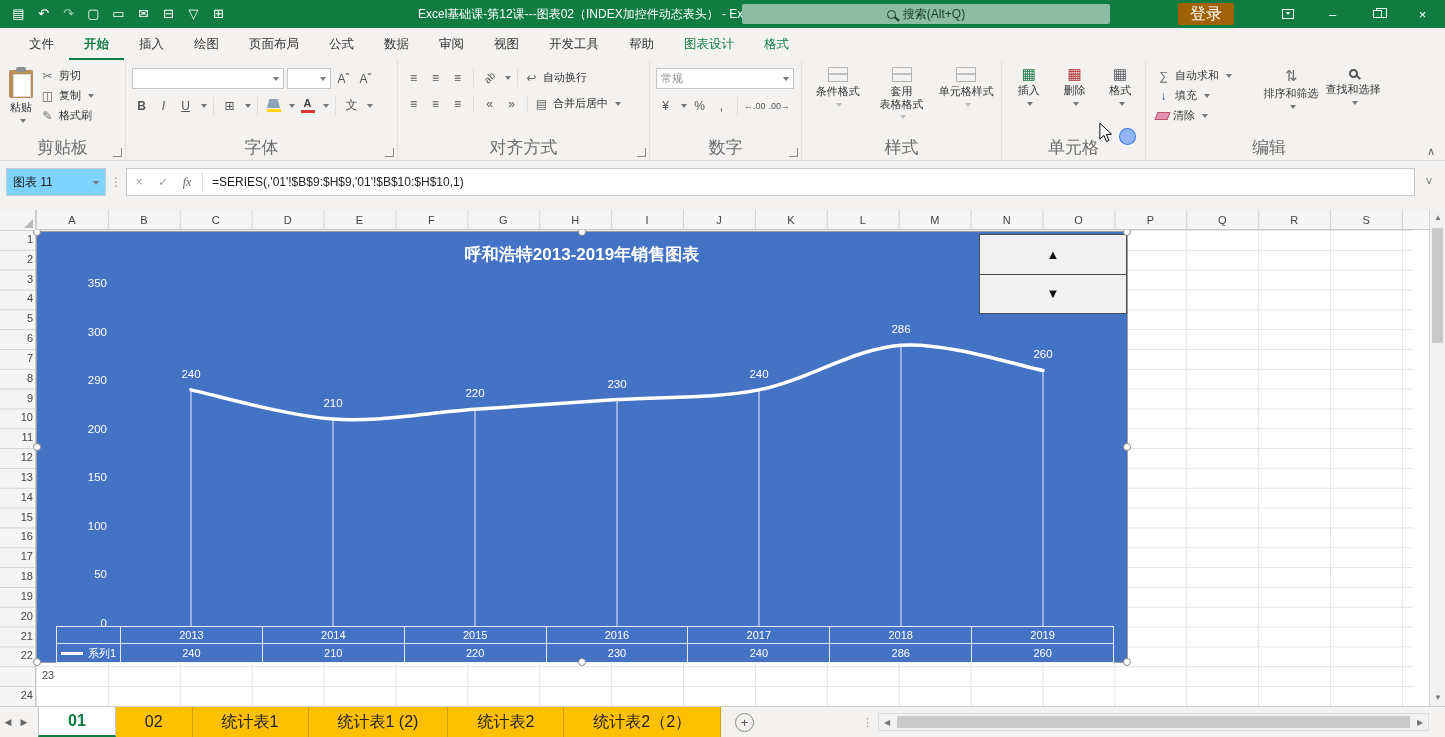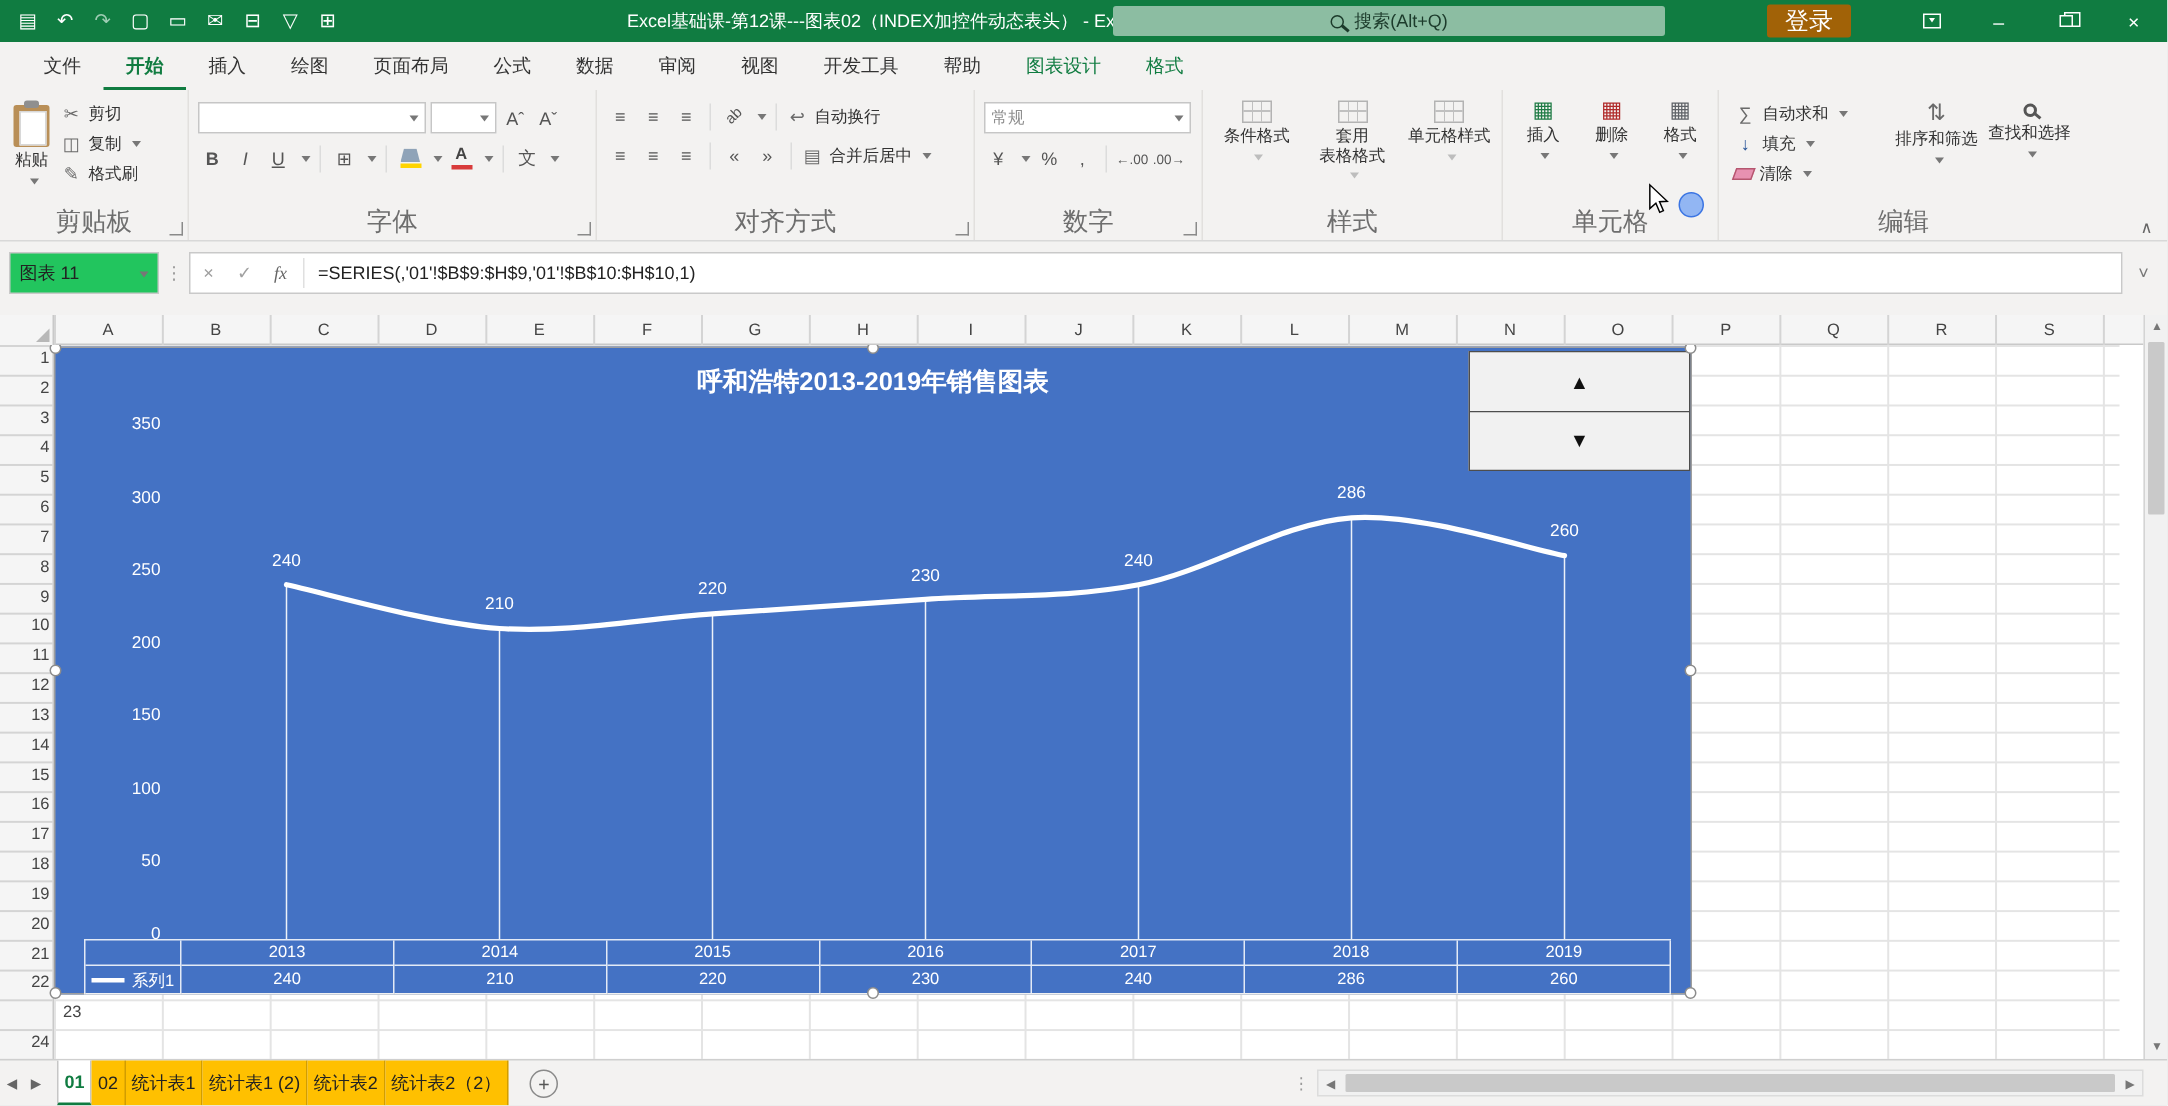--- a/index.html
+++ b/index.html
@@ -60,21 +60,21 @@
  linear-gradient(to bottom,transparent 42%,#c0c0c0 42% 52%,transparent 52%)}
 .cells-ic{font-size:15px;line-height:14px}
 .eraser{width:13px;height:8px;background:#e791b1;border:1px solid #b5566f;transform:skewX(-20deg)}
 .mag2{display:inline-block;width:9px;height:9px;border:2px solid #555;border-radius:50%;position:relative;margin:2px}
 .mag2::after{content:"";position:absolute;width:6px;height:2px;background:#555;right:-5px;bottom:-2px;transform:rotate(40deg)}
 #collapse-ribbon{position:absolute;right:10px;bottom:2px;color:#666;font-size:11px}
 .rot45{transform:rotate(-45deg);display:inline-block;font-size:10px;color:#555}
 
 
 #formula-row{position:absolute;left:0;top:161px;width:100%;height:49px;background:#f3f2f1;display:flex;align-items:flex-start;padding:7px 6px 0 6px;gap:4px;z-index:15}
-.name-box{width:100px;height:28px;background:#22c55e;border:1px solid #c9c9c9;display:flex;align-items:center;justify-content:space-between;padding:0 6px;font-size:12px;color:#222}
+.name-box{width:100px;height:28px;background:#7dd3fc;border:1px solid #c9c9c9;display:flex;align-items:center;justify-content:space-between;padding:0 6px;font-size:12px;color:#222}
 .fb-grip{color:#9a9a9a;font-size:12px;line-height:28px}
 .fbar{flex:1;height:28px;background:#fff;border:1px solid #c9c9c9;display:flex;align-items:center}
 .fbtn{width:24px;text-align:center;color:#a0a0a0;font-size:12px}
 .fbtn.fx{font-style:italic;font-family:"Liberation Serif",serif;color:#666}
 .fbar-sep{width:1px;height:20px;background:#e0e0e0;margin:0 3px}
 .formula-text{font-size:12px;color:#222;padding-left:6px;white-space:nowrap}
 .fb-chevron{width:20px;text-align:center;color:#777;line-height:28px}
 
 
 #col-headers{position:absolute;left:0;top:210px;width:1429px;height:20px;background:#f5f5f5;border-bottom:1px solid #c9c9c9;z-index:10}
@@ -104,21 +104,21 @@
 .spin-btn:first-child{border-bottom:1px solid #4d4d4d}
 .handle{position:absolute;width:8px;height:8px;background:#fff;border:1px solid #8c8c8c;border-radius:50%;z-index:9}
 .h-tl{left:-4px;top:-4px}.h-tm{left:calc(50% - 4px);top:-4px}.h-tr{right:-4px;top:-4px}
 .h-ml{left:-4px;top:calc(50% - 4px)}.h-mr{right:-4px;top:calc(50% - 4px)}
 .h-bl{left:-4px;bottom:-4px}.h-bm{left:calc(50% - 4px);bottom:-4px}.h-br{right:-4px;bottom:-4px}
 
 
 #sheetbar{position:absolute;left:0;top:706px;width:100%;height:31px;background:#f3f2f1;border-top:1px solid #cfcfcf;display:flex;align-items:stretch;z-index:15}
 .nav-ar{width:16px;display:flex;align-items:center;justify-content:center;color:#666;font-size:9px}
 #sheet-tabs{display:flex;align-items:stretch;margin-left:6px}
-.stab{display:flex;align-items:center;padding:0 4px;font-size:12px;color:#222;border-right:1px solid rgba(0,0,0,.18);white-space:nowrap}
+.stab{display:flex;align-items:center;padding:0 29px;font-size:16px;color:#222;border-right:1px solid rgba(0,0,0,.18);white-space:nowrap}
 .stab.active{background:#fff;color:#107C41;font-weight:bold;border:1px solid #c6c6c6;border-top:none;border-bottom:2px solid #107C41}
 #add-sheet{width:19px;height:19px;border:1px solid #8a8a8a;border-radius:50%;display:flex;align-items:center;justify-content:center;color:#555;font-size:13px;align-self:center;margin-left:14px}
 #tab-splitter{display:flex;align-items:center;color:#9a9a9a;font-size:11px;position:absolute;left:862px;top:0;height:100%}
 #h-scroll{position:absolute;left:878px;right:16px;top:6px;height:18px;background:#f1f1f1;border:1px solid #dcdcdc;display:flex;align-items:center}
 .hs-btn{width:16px;text-align:center;color:#777;font-size:8px}
 #hs-thumb{flex:1;height:12px;background:#c9c9c9;border-radius:1px;margin:0 2px}
 
 
 #click-circle{position:absolute;left:1119px;top:128px;width:17px;height:17px;border-radius:50%;background:rgba(66,133,244,.55);border:1.5px solid rgba(50,110,225,.9);z-index:60}
 #cursor-arrow{position:absolute;left:1098px;top:122px;z-index:61}
@@ -460,21 +460,21 @@
       </div>
 
     <div id="chart-obj" style="background: rgb(68, 114, 196);">
       <div id="chart-title">呼和浩特2013-2019年销售图表</div>
       <div id="yticks">
           <div class="ytick" style="top: 384px;">0</div>
           <div class="ytick" style="top: 335.429px;">50</div>
           <div class="ytick" style="top: 286.857px;">100</div>
           <div class="ytick" style="top: 238.286px;">150</div>
           <div class="ytick" style="top: 189.714px;">200</div>
-          <div class="ytick" style="top: 141.143px;">250</div>
+          <div class="ytick" style="top: 141.143px;">290</div>
           <div class="ytick" style="top: 92.5714px;">300</div>
           <div class="ytick" style="top: 44px;">350</div>
         </div>
       <svg id="chart-svg" width="1092" height="432">
           <line x1="154" y1="157.85714285714286" x2="154" y2="394" stroke="rgba(255,255,255,0.9)" stroke-width="1"></line>
           <line x1="296" y1="187" x2="296" y2="394" stroke="rgba(255,255,255,0.9)" stroke-width="1"></line>
           <line x1="438" y1="177.28571428571428" x2="438" y2="394" stroke="rgba(255,255,255,0.9)" stroke-width="1"></line>
           <line x1="580" y1="167.57142857142858" x2="580" y2="394" stroke="rgba(255,255,255,0.9)" stroke-width="1"></line>
           <line x1="722" y1="157.85714285714286" x2="722" y2="394" stroke="rgba(255,255,255,0.9)" stroke-width="1"></line>
           <line x1="864" y1="113.17142857142858" x2="864" y2="394" stroke="rgba(255,255,255,0.9)" stroke-width="1"></line>

